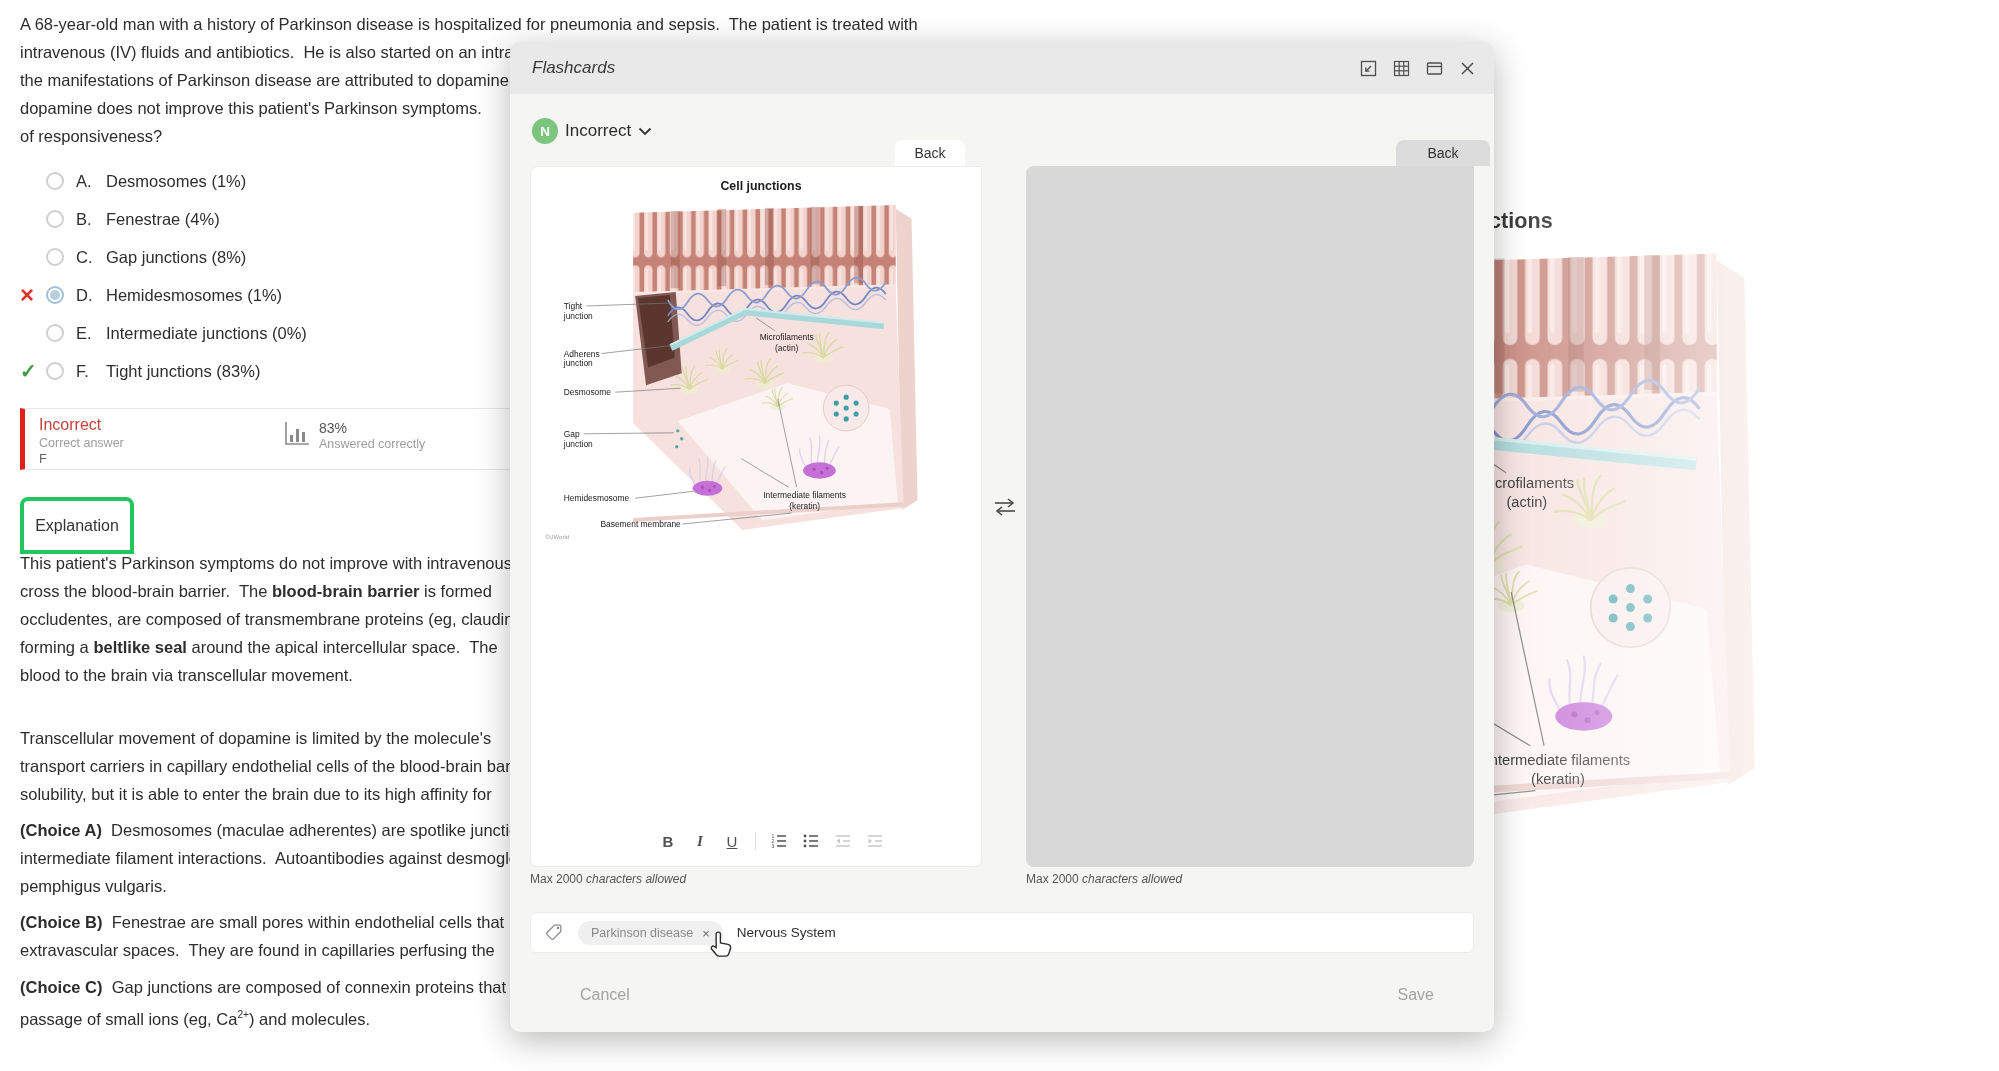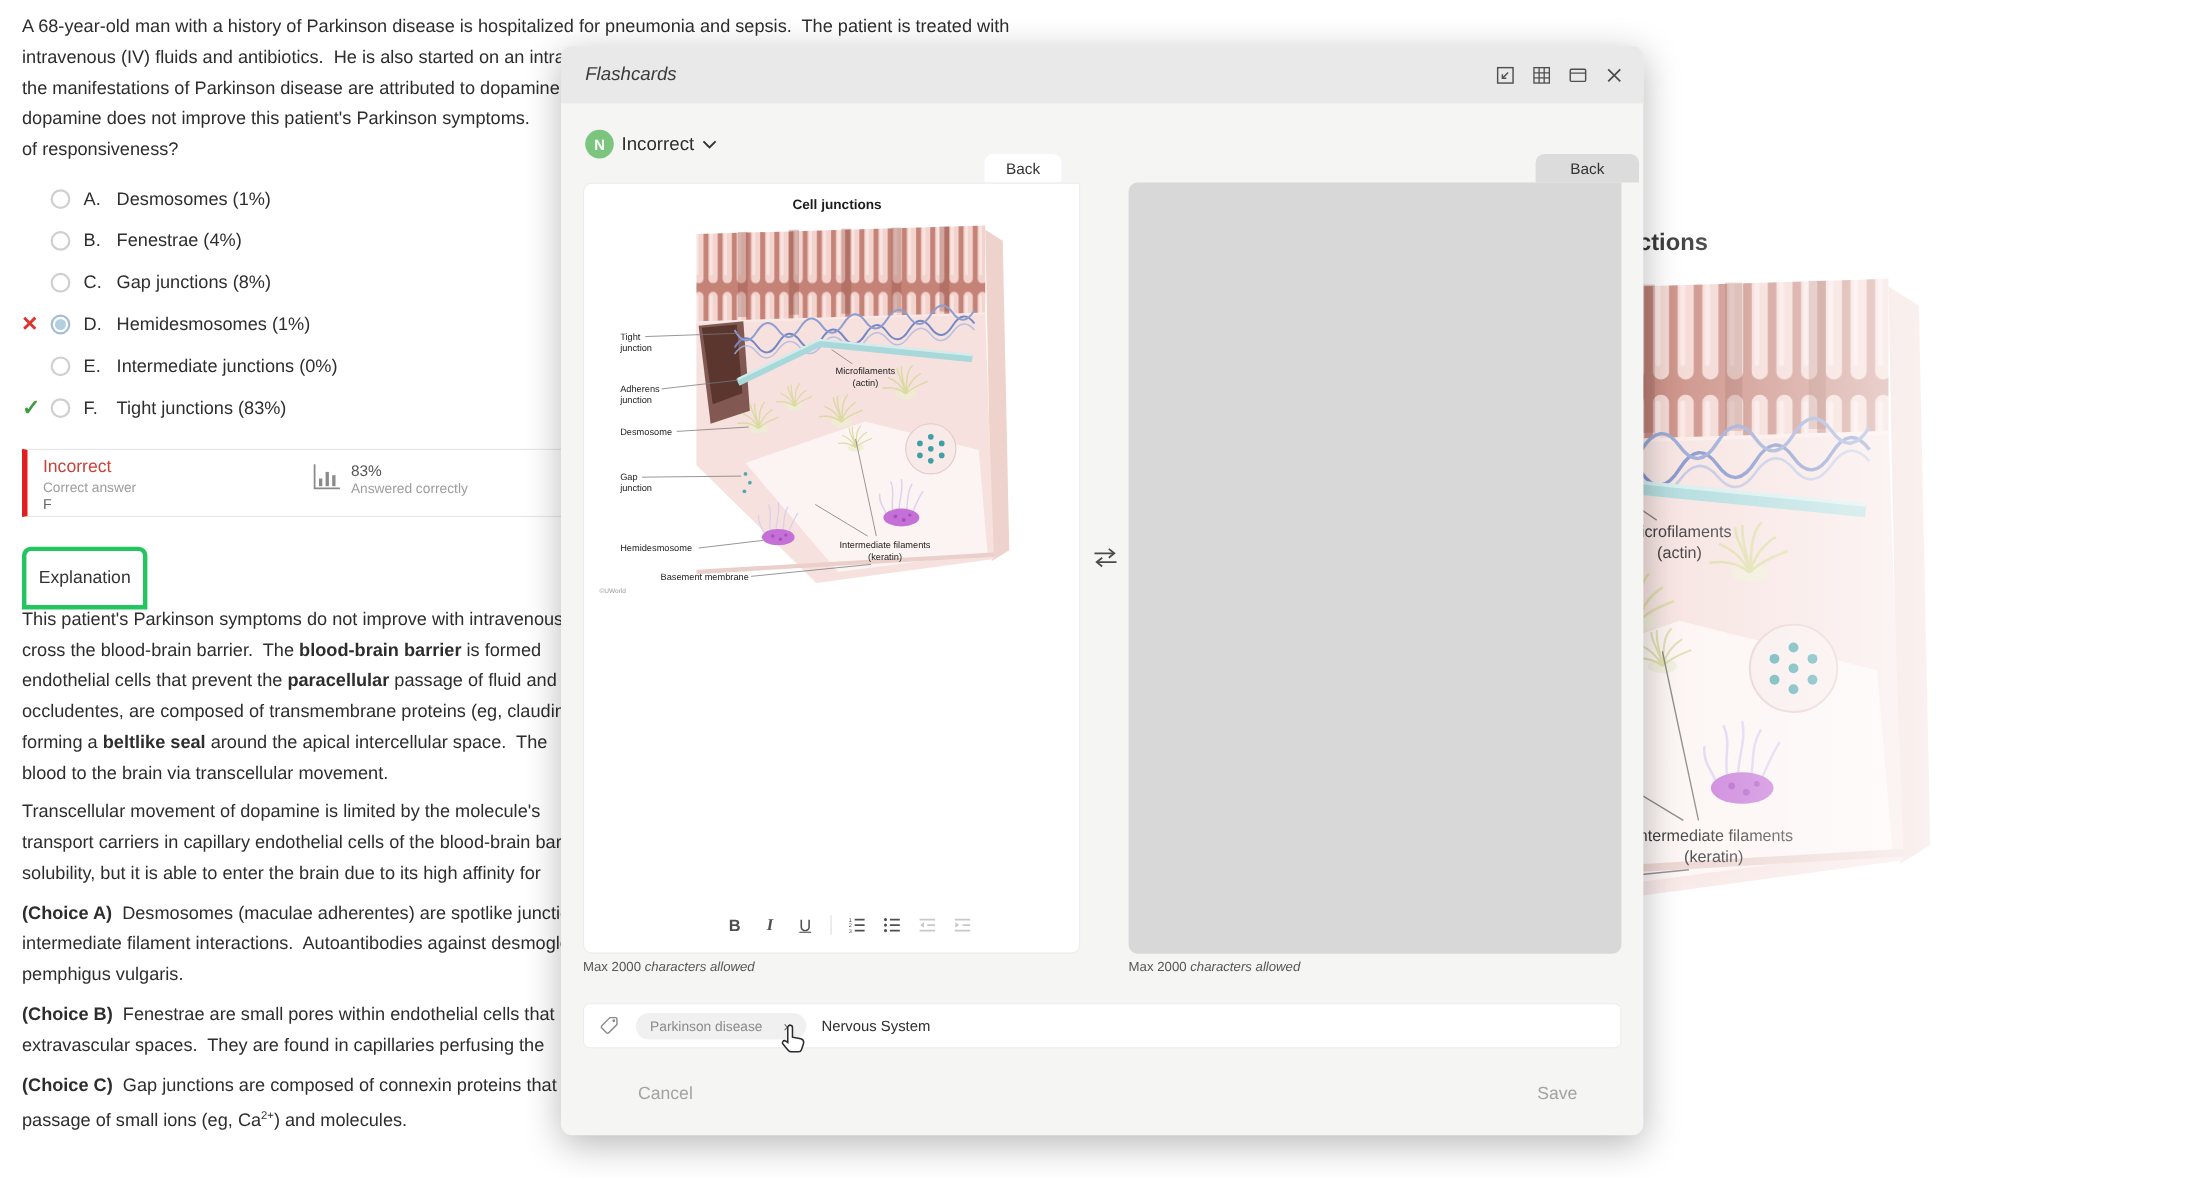--- a/index.html
+++ b/index.html
@@ -78,21 +78,21 @@
   .tsep { width:1px; height:18px; background:#ddd; }
 
   .maxchars { position:absolute; top:830px; font-size:12px; color:#555; }
   .maxchars .it { font-style:italic; }
   .mc-left { left:20px; } .mc-right { left:516px; }
 
   .swap { position:absolute; left:483px; top:455px; width:24px; height:20px; }
 
   .tags-row { position:absolute; left:20px; top:870px; width:944px; height:41px; background:#fff;
     border:1px solid #ececec; border-radius:6px; display:flex; align-items:center; padding:0 14px; gap:14px; }
-  .tag-pill { display:flex; align-items:flex-end; gap:19px; background:#f0f0f0; border-radius:999px;
+  .tag-pill { display:flex; align-items:flex-end; gap:9px; background:#f0f0f0; border-radius:999px;
     padding:5px 13px; font-size:12.5px; color:#8a8a8a; }
   .tag-x { font-size:13px; color:#666; line-height:1; }
   .tag-typing { font-size:13.5px; color:#2e2e2e; }
   .hand-cursor { position:absolute; left:198px; top:888px; z-index:5; }
 
   .footer-btn { position:absolute; top:944px; font-size:16px; color:#a3a3a3; }
   .cancel { left:70px; } .save { right:60px; }
 
   svg text { font-family:"Liberation Sans", sans-serif; }
   .hidden-defs { position:absolute; width:0; height:0; overflow:hidden; }
@@ -259,21 +259,20 @@
           <div class="result-pct-label">Answered correctly</div>
         </div>
       </div>
     </div>
 
     <div class="expl-tab">Explanation</div>
 
     <div class="expl p1">
       <div class="xline"><span>This patient's Parkinson symptoms do not improve with intravenous</span></div>
       <div class="xline"><span>cross the blood-brain barrier.  The </span><span class="b">blood-brain barrier</span><span> is formed</span></div>
-      <div class="xline"><span>endothelial cells that prevent the </span><span class="b">paracellular</span><span> passage of fluid and</span></div>
       <div class="xline"><span>occludentes, are composed of transmembrane proteins (eg, claudins)</span></div>
       <div class="xline"><span>forming a </span><span class="b">beltlike seal</span><span> around the apical intercellular space.  The</span></div>
       <div class="xline"><span>blood to the brain via transcellular movement.</span></div>
     </div>
     <div class="expl p2">
       <div class="xline"><span>Transcellular movement of dopamine is limited by the molecule's</span></div>
       <div class="xline"><span>transport carriers in capillary endothelial cells of the blood-brain barrier</span></div>
       <div class="xline"><span>solubility, but it is able to enter the brain due to its high affinity for</span></div>
     </div>
     <div class="expl p3">

